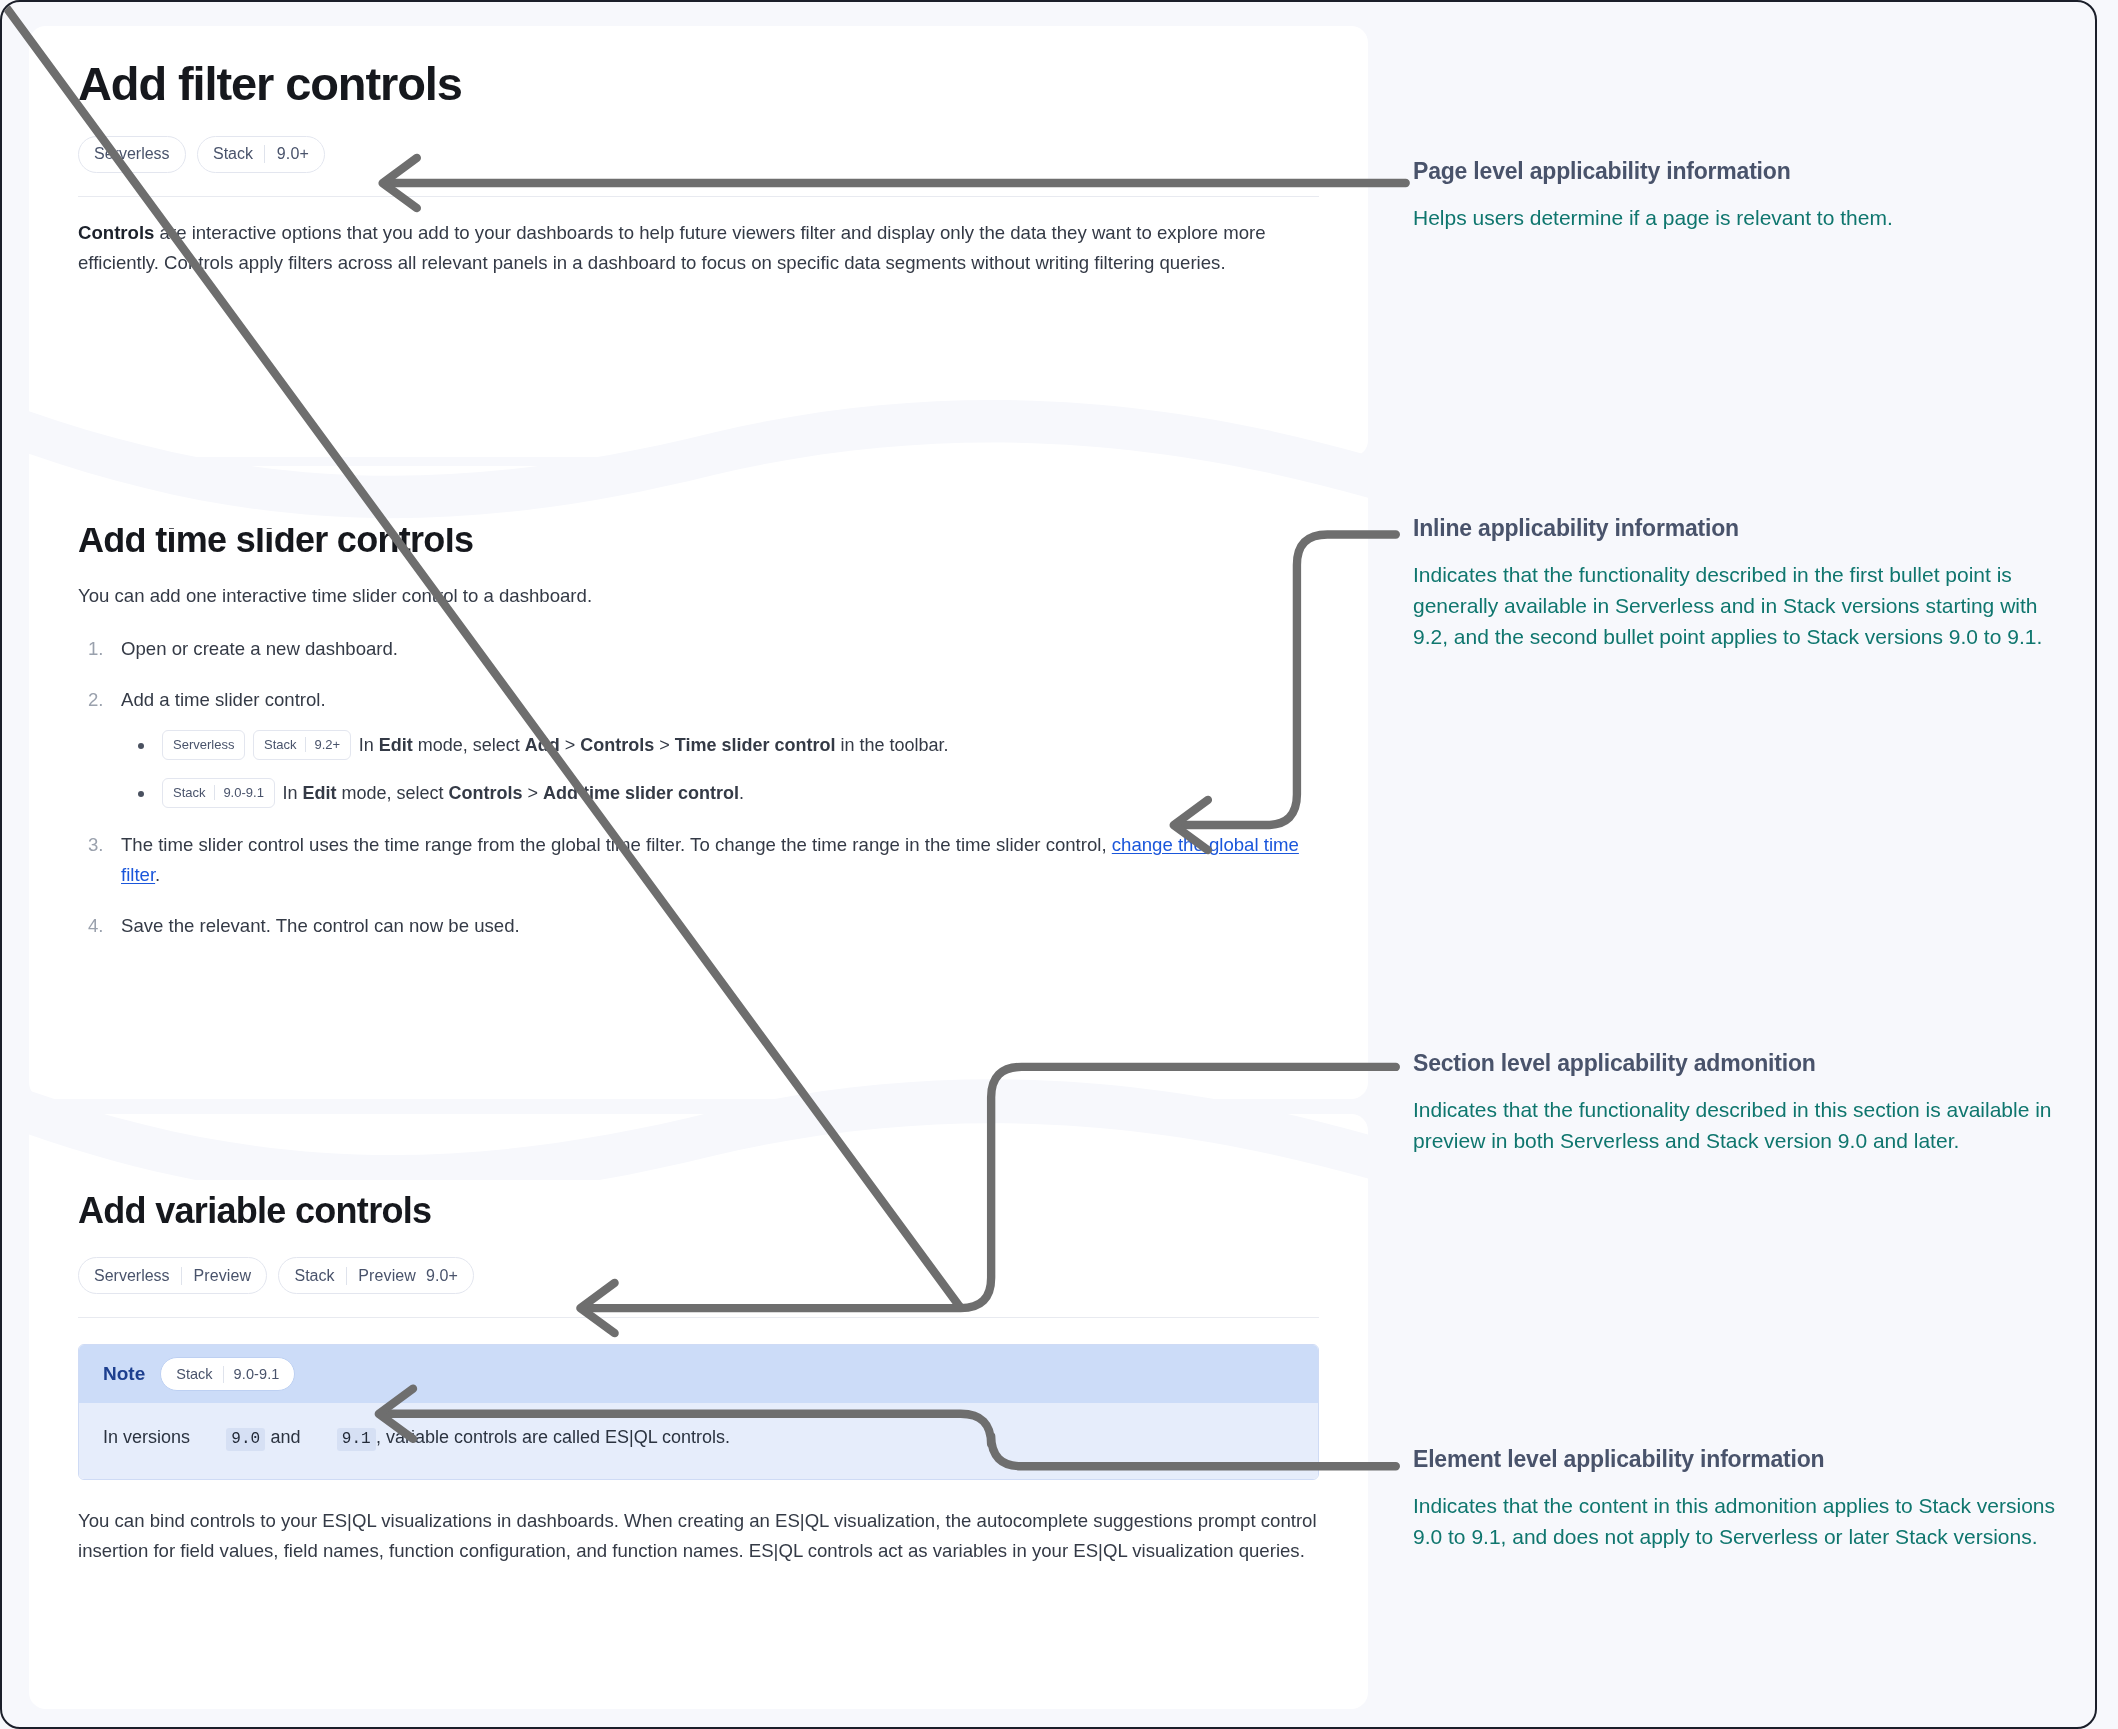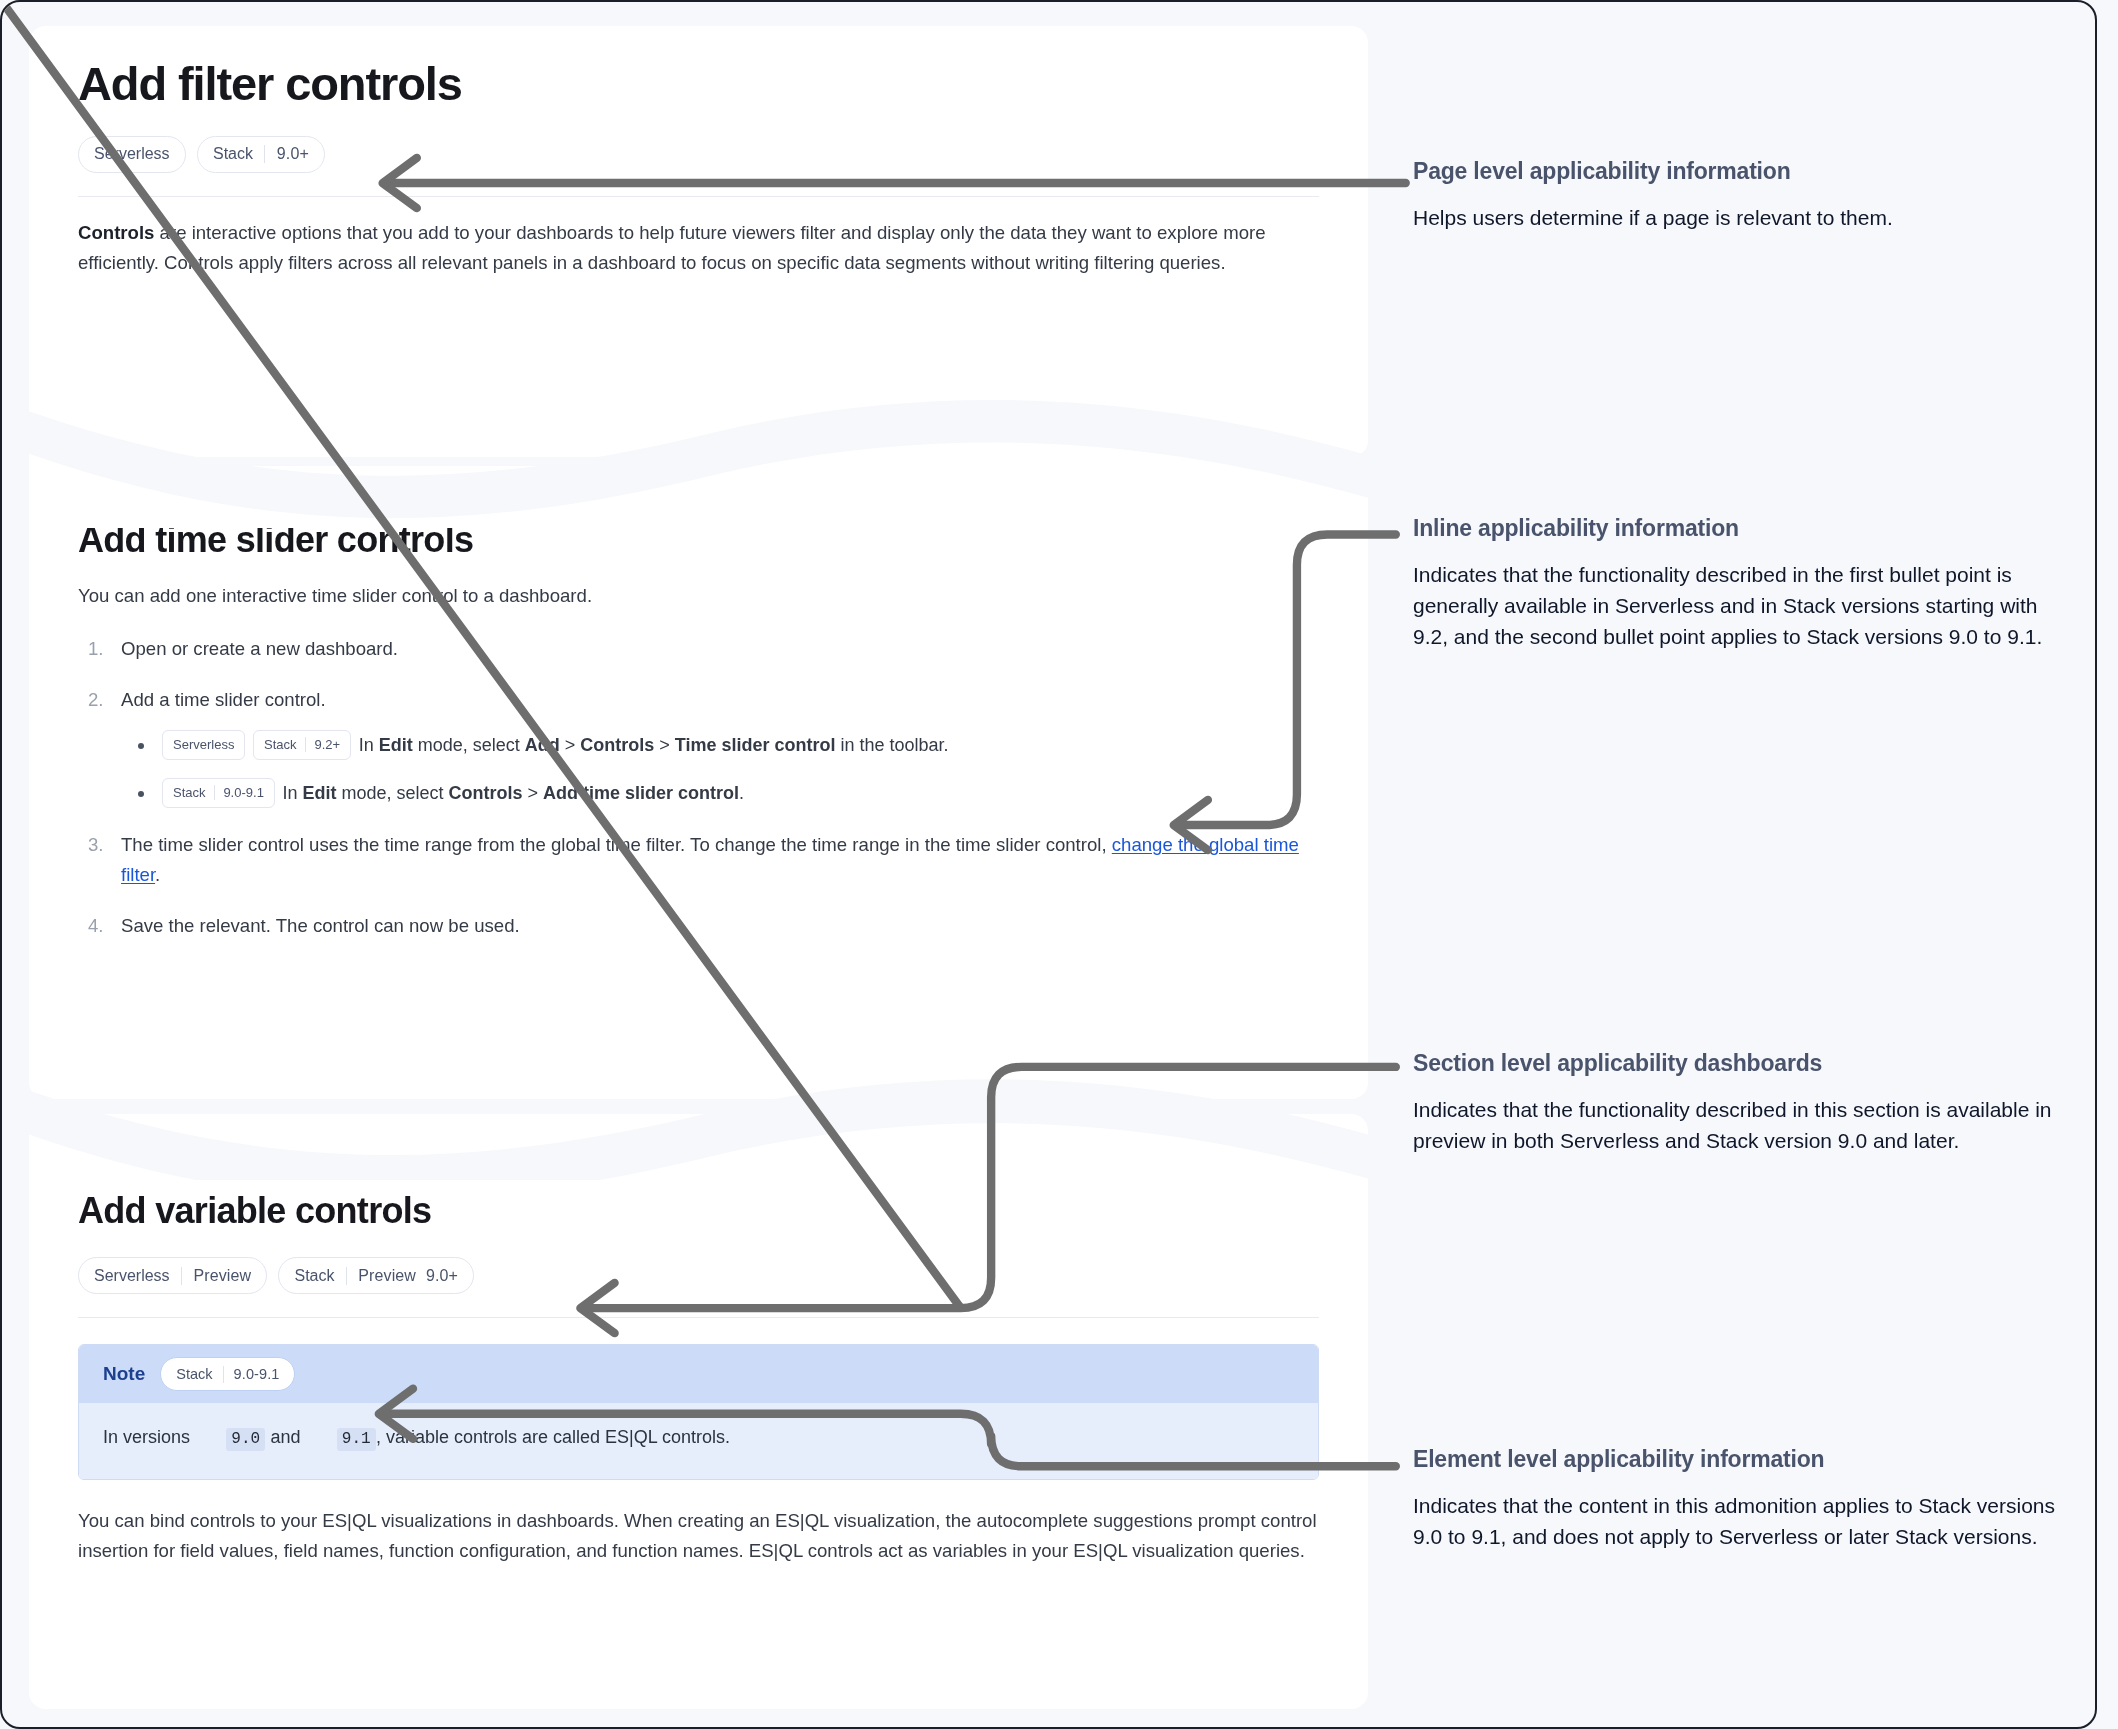--- a/index.html
+++ b/index.html
@@ -253,21 +253,21 @@
     font-size: 23px;
     font-weight: 700;
     color: #49536b;
     letter-spacing: -0.2px;
     line-height: 1.2;
   }
   .anno p {
     margin-top: 16.7px;
     font-size: 21px;
     line-height: 1.48;
-    color: #0f172a;
+    color: #0f766e;
   }
   #anno-1 { top: 156px; }
   #anno-2 { top: 513px; }
   #anno-3 { top: 1048px; }
   #anno-4 { top: 1444px; }
 
   
   #arrows {
     position: absolute;
     left: 0; top: 0;
@@ -385,21 +385,21 @@
   <div id="anno-column">
     <div class="anno" id="anno-1">
       <h3>Page level applicability information</h3>
       <p>Helps users determine if a page is relevant to them.</p>
     </div>
     <div class="anno" id="anno-2">
       <h3>Inline applicability information</h3>
       <p>Indicates that the functionality described in the first bullet point is generally available in Serverless and in Stack versions starting with 9.2, and the second bullet point applies to Stack versions 9.0 to 9.1.</p>
     </div>
     <div class="anno" id="anno-3">
-      <h3>Section level applicability dashboards</h3>
+      <h3>Section level applicability admonition</h3>
       <p>Indicates that the functionality described in this section is available in preview in both Serverless and Stack version 9.0 and later.</p>
     </div>
     <div class="anno" id="anno-4">
       <h3>Element level applicability information</h3>
       <p>Indicates that the content in this admonition applies to Stack versions 9.0 to 9.1, and does not apply to Serverless or later Stack versions.</p>
     </div>
   </div>
 
   <svg id="arrows" viewBox="0 0 2785 2273">
     <g fill="none" stroke="#6e6e6e" stroke-width="11" stroke-linecap="round" stroke-linejoin="round">

